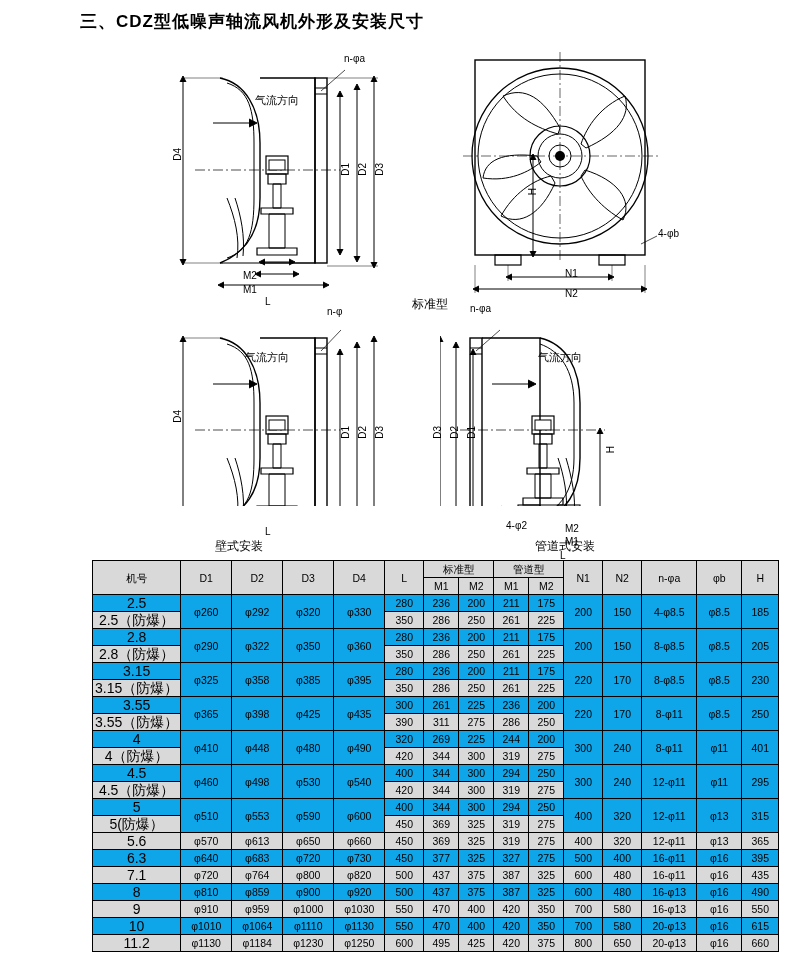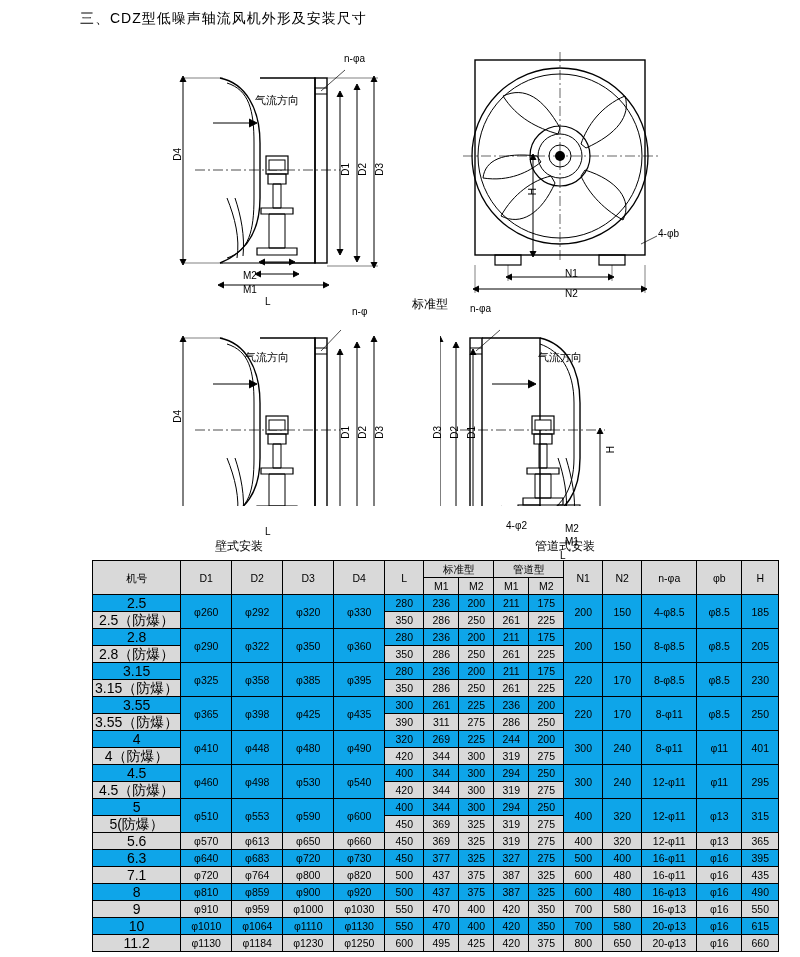--- a/index.html
+++ b/index.html
@@ -6,21 +6,21 @@
   body{
     width:800px;height:957px;
     background:#ffffff;
     font-family:"Liberation Sans","DejaVu Sans",sans-serif;
     color:#000;
     position:relative;
     overflow:hidden;
   }
   .title{
     position:absolute;left:80px;top:10px;
-    font-size:14px;font-weight:normal;letter-spacing:1px;
+    font-size:17px;font-weight:bold;letter-spacing:1px;
   }
   .diagram{position:absolute;left:0;top:38px;width:800px;height:520px;}
   .lbl{position:absolute;font-size:10px;white-space:nowrap;}
   .lbl.v{writing-mode:vertical-rl;transform:rotate(180deg);}
   .cap{position:absolute;font-size:12px;white-space:nowrap;}
 
   svg{display:block;}
 
   
   table{
@@ -200,21 +200,21 @@
       <path d="M206 36 L209 30 L212 36 M206 214 L209 220 L212 214" fill="#000"></path>
       <line x1="48" y1="78" x2="88" y2="78" stroke-width="1"></line>
       <path d="M84 74 L92 78 L84 82" fill="#000"></path>
     </g>
   </svg>
   <span class="lbl v" style="left:172px;top:372px;">D4</span>
   <span class="lbl v" style="left:340px;top:388px;">D1</span>
   <span class="lbl v" style="left:357px;top:388px;">D2</span>
   <span class="lbl v" style="left:374px;top:388px;">D3</span>
   <span class="lbl" style="left:265px;top:488px;">L</span>
-  <span class="lbl" style="left:352px;top:268px;">n-φ</span>
+  <span class="lbl" style="left:327px;top:268px;">n-φ</span>
   <span class="lbl" style="left:245px;top:312px;font-size:11px;">气流方向</span>
   <span class="cap" style="left:215px;top:500px;text-align:center;">壁式安装</span>
 
   <svg width="250" height="200" style="position:absolute;left:440px;top:268px;">
     <g fill="none" stroke="#000" stroke-width="1">
 
       <rect x="30" y="32" width="12" height="183" stroke-width="1.4"></rect>
       <path d="M42 32 L100 32 L100 215 L42 215" stroke-width="1.4"></path>
       <path d="M100 32 C 126 38, 140 62, 140 97 L140 152 C140 187, 126 206, 100 215" stroke-width="1.4"></path>
       <path d="M100 38 C 120 45, 134 64, 134 97 L134 152 C134 185, 120 203, 100 210"></path>

